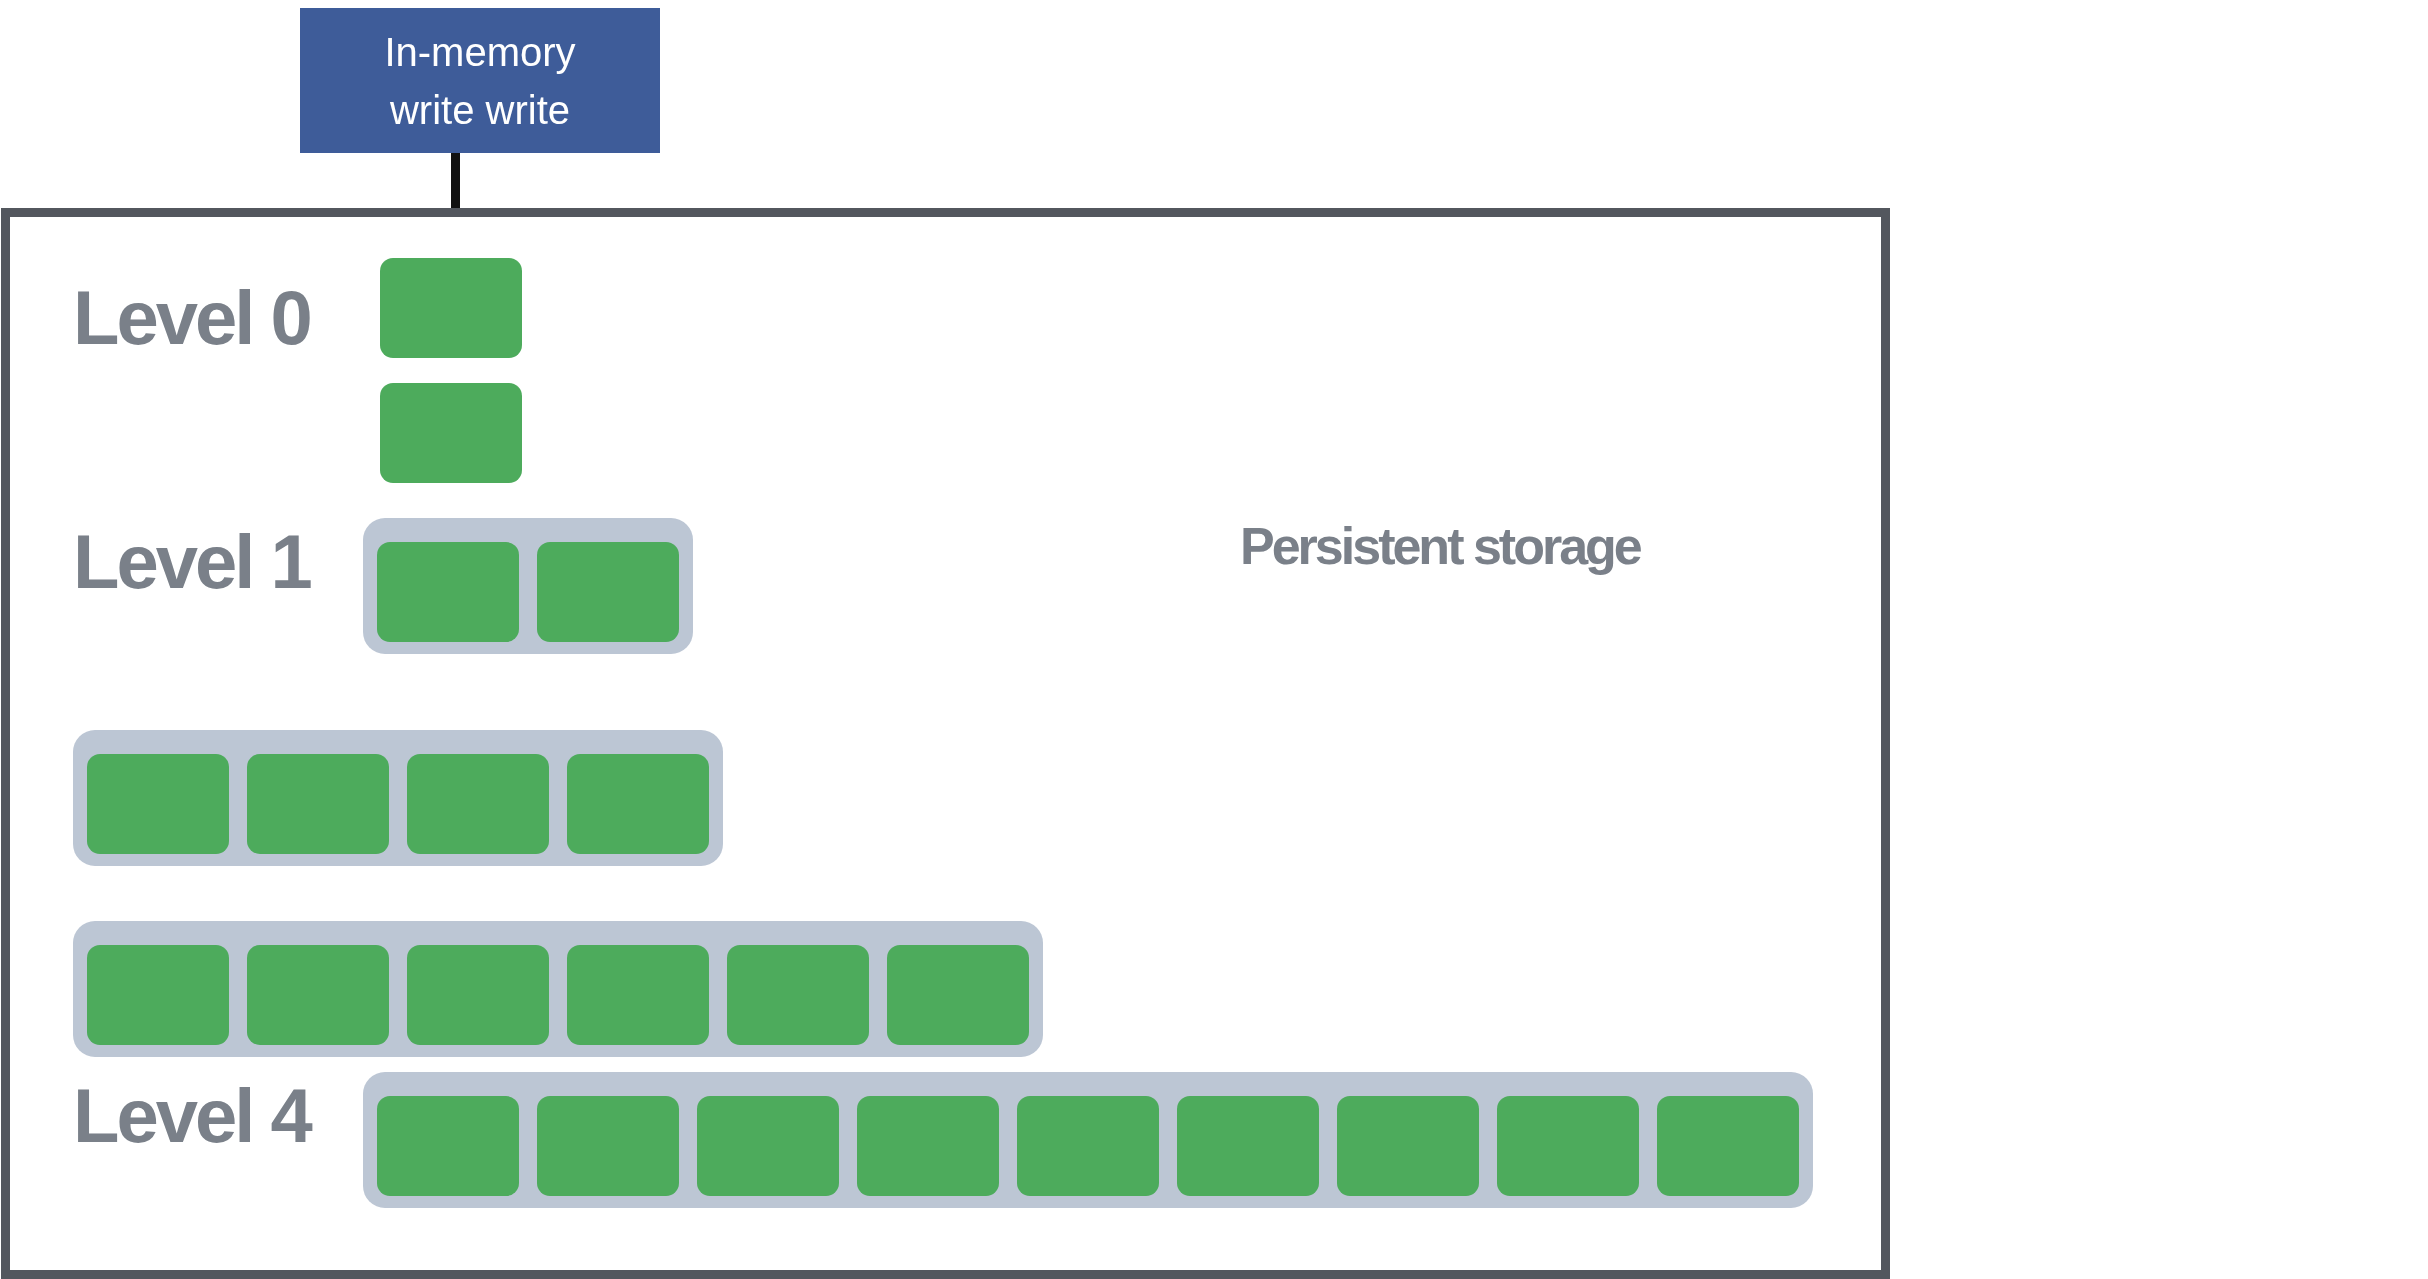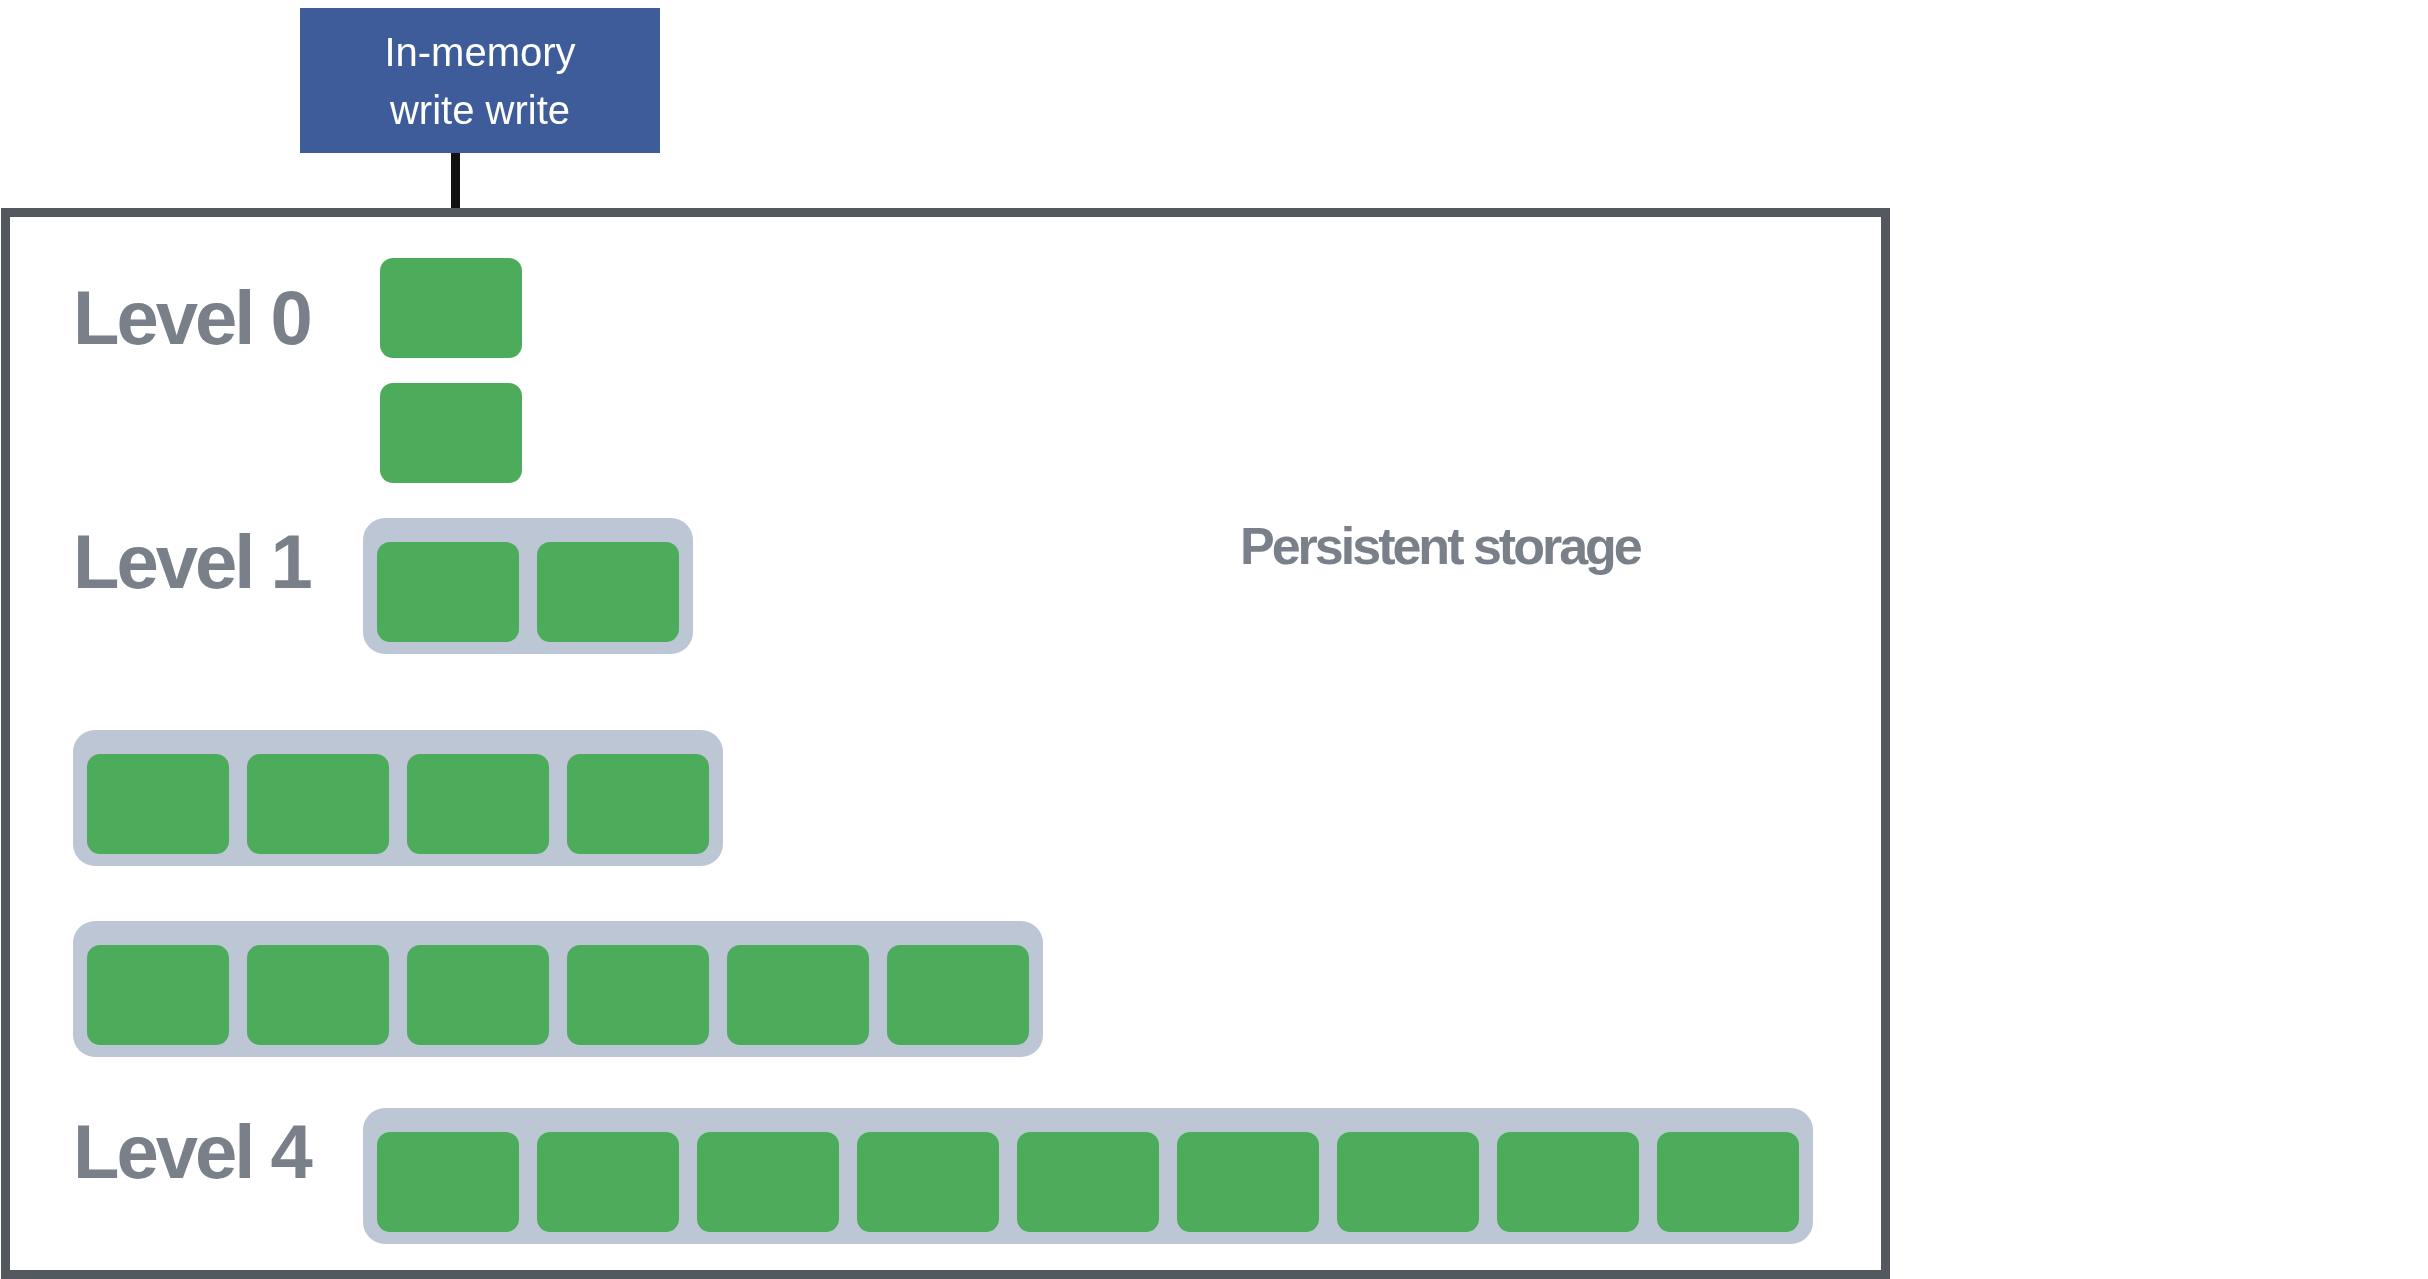--- a/index.html
+++ b/index.html
@@ -90,21 +90,21 @@
     font-size: 76px;
     font-weight: bold;
     letter-spacing: -3px;
     color: var(--label-gray, #7a8089);
     white-space: nowrap;
   }
   .row-0 { top: 258px; height: 226px; }
   .row-1 { top: 518px; height: 136px; }
   .row-2 { top: 730px; height: 136px; }
   .row-3 { top: 921px; height: 136px; }
-  .row-4 { top: 1108px; height: 132px; }
+  .row-4 { top: 1072px; height: 132px; }
   .row-0 .level-label { transform: translateY(16px); }
 
   .l0-stack {
     display: flex;
     flex-direction: column;
     gap: 25px;
     margin-left: 17px;
   }
   .run-container {
     display: flex;

